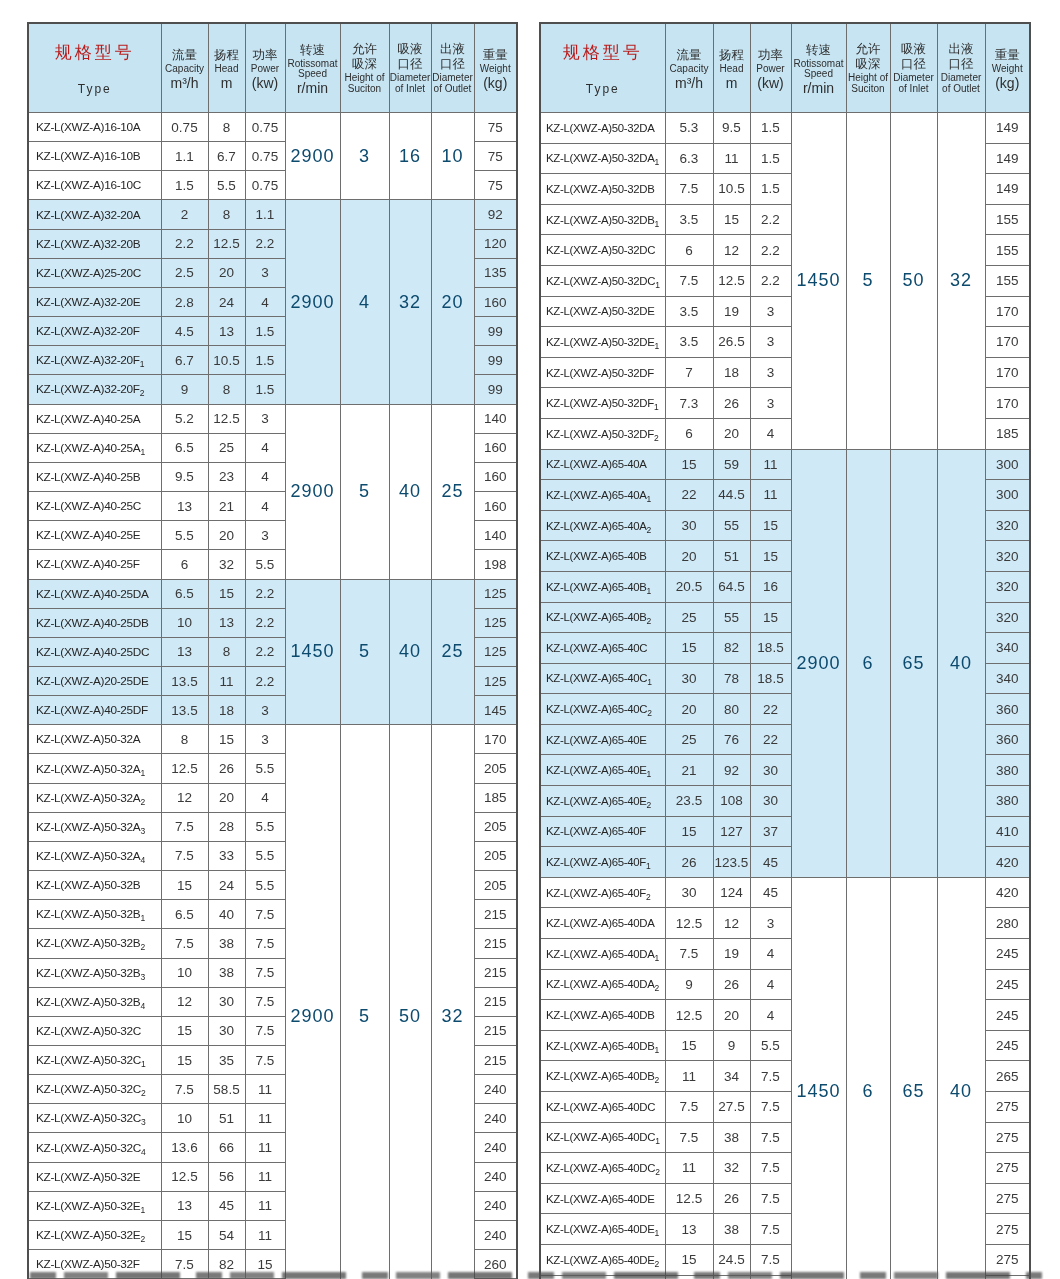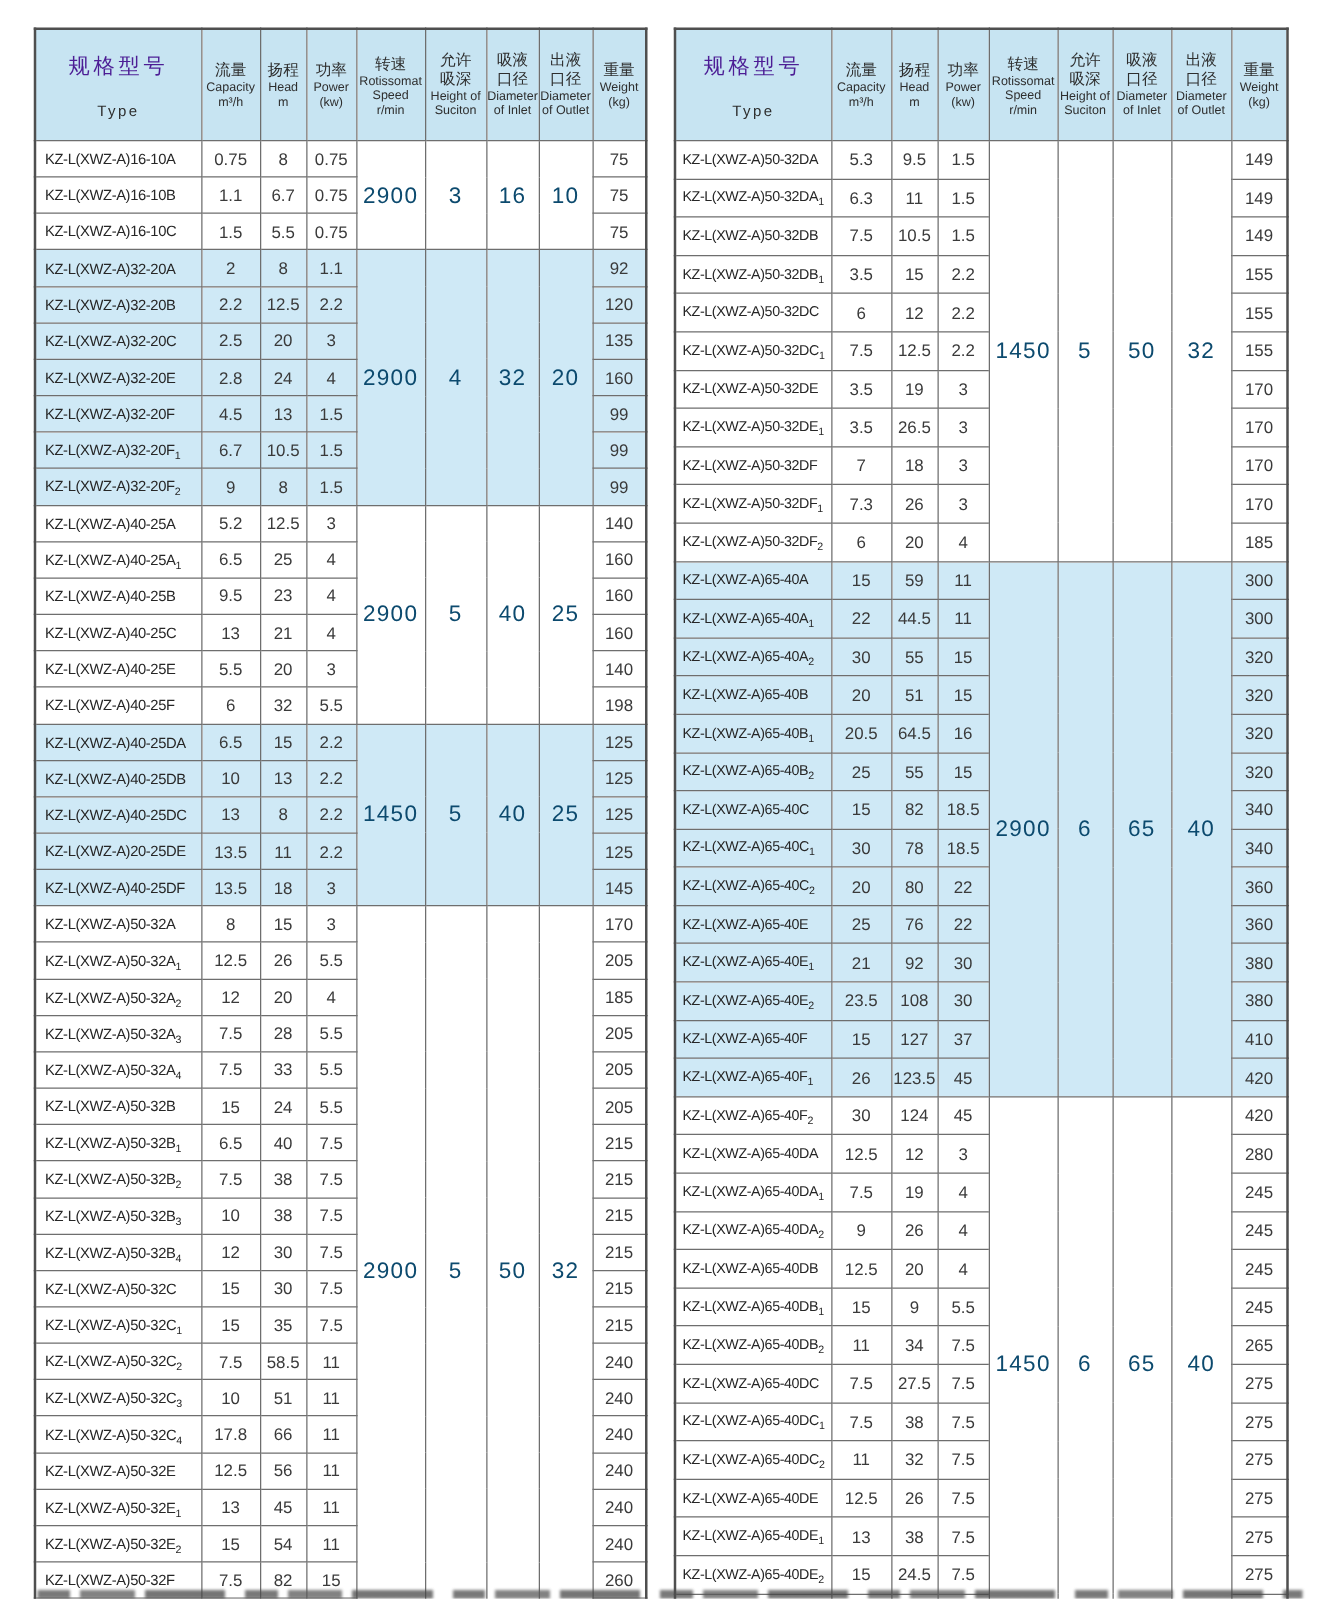--- a/index.html
+++ b/index.html
@@ -18,25 +18,25 @@
     border:2px solid #4f4f4f;
   }
   .spec th,.spec td{
     border:1px solid #6e6e6e;
     padding:0;overflow:hidden;white-space:nowrap;
     text-align:center;vertical-align:middle;
     color:#3a3a3a;
   }
   
   .spec thead th{height:88px;background:#c7e4f2;font-weight:normal}
-  .th-type .zh-big{font-size:17px;letter-spacing:3px;color:#4c1d95;margin-bottom:18px}
+  .th-type .zh-big{font-size:17px;letter-spacing:3px;color:#b91c1c;margin-bottom:18px}
   .th-type .en-big{font-size:12px;letter-spacing:2px;color:#2e2e2e}
   .th-col .zh{display:inline-block;max-width:30px;font-size:12.5px;line-height:1.2;white-space:normal;color:#2e2e2e}
   .th-col .en{font-size:10px;line-height:1.08;white-space:normal;color:#2e2e2e;margin-top:1px}
-  .th-col .unit{font-size:10px;line-height:1.15;color:#2e2e2e}
+  .th-col .unit{font-size:14px;line-height:1.15;color:#2e2e2e}
   
   .t-left tbody td{height:28.17px}
   .t-right tbody td{height:29.6px}
   tbody td{font-size:13.5px;color:#3c3c3c}
   tbody td.type{
     text-align:left;padding-left:7px;
     font-size:11.8px;letter-spacing:-0.3px;color:#262626;
   }
   .t-right tbody td.type{font-size:11.4px;padding-left:5px}
   tbody td.type sub{font-size:8.5px;line-height:0}
@@ -155,21 +155,21 @@
           <td>92</td>
         </tr>
         <tr class="blue">
           <td class="type">KZ-L(XWZ-A)32-20B</td>
           <td>2.2</td>
           <td>12.5</td>
           <td>2.2</td>
           <td>120</td>
         </tr>
         <tr class="blue">
-          <td class="type">KZ-L(XWZ-A)32-20C</td>
+          <td class="type">KZ-L(XWZ-A)25-20C</td>
           <td>2.5</td>
           <td>20</td>
           <td>3</td>
           <td>135</td>
         </tr>
         <tr class="blue">
           <td class="type">KZ-L(XWZ-A)32-20E</td>
           <td>2.8</td>
           <td>24</td>
           <td>4</td>
@@ -378,21 +378,21 @@
         </tr>
         <tr class="white">
           <td class="type">KZ-L(XWZ-A)50-32C<sub>3</sub></td>
           <td>10</td>
           <td>51</td>
           <td>11</td>
           <td>240</td>
         </tr>
         <tr class="white">
           <td class="type">KZ-L(XWZ-A)50-32C<sub>4</sub></td>
-          <td>17.8</td>
+          <td>13.6</td>
           <td>66</td>
           <td>11</td>
           <td>240</td>
         </tr>
         <tr class="white">
           <td class="type">KZ-L(XWZ-A)50-32E</td>
           <td>12.5</td>
           <td>56</td>
           <td>11</td>
           <td>240</td>

